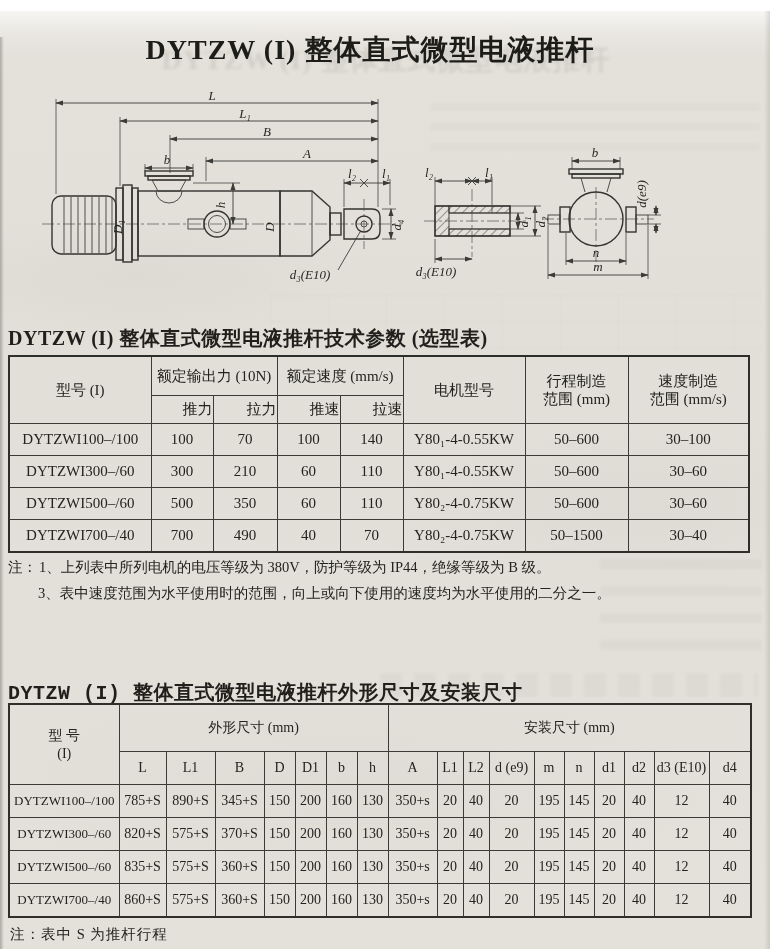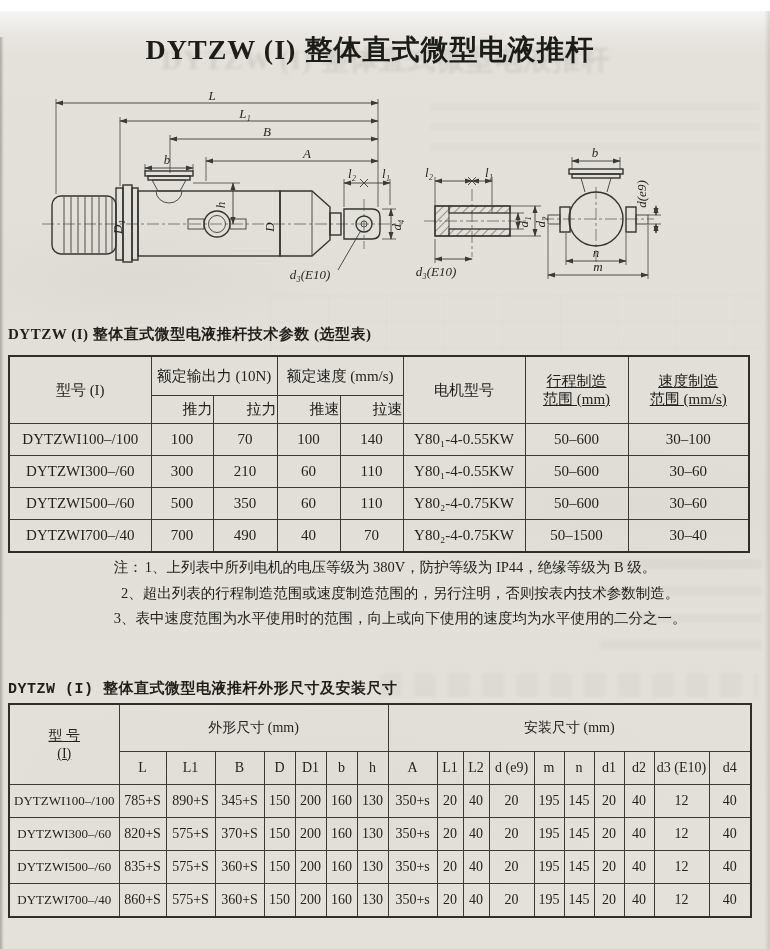--- a/index.html
+++ b/index.html
@@ -19,37 +19,37 @@
   .title-ghost{position:absolute;top:30px;left:16px;width:740px;text-align:center;
     font-size:28px;font-weight:bold;letter-spacing:1px;color:#6a675f;opacity:.14;filter:blur(1.5px);}
   svg.draw{position:absolute;top:78px;left:0;}
   .outline{fill:none;stroke:#33332f;stroke-width:1.4;}
   .thin{fill:none;stroke:#3c3c38;stroke-width:0.9;}
   .ext{fill:none;stroke:#45453f;stroke-width:0.8;}
   .dim{fill:none;stroke:#3b3b37;stroke-width:0.9;marker-start:url(#ar);marker-end:url(#ar);}
   .cl{fill:none;stroke:#50504a;stroke-width:0.7;stroke-dasharray:12 3 3 3;}
   .hatchfill{fill:url(#hatch);stroke:#33332f;stroke-width:0.9;}
   .dlab{font:italic 13px "Liberation Serif","DejaVu Serif",serif;fill:#26261f;text-anchor:middle;}
-  .caption{position:absolute;left:8px;font-size:15px;font-weight:bold;color:#201f1b;letter-spacing:.5px;}
+  .caption{position:absolute;left:8px;font-size:20px;font-weight:bold;color:#201f1b;letter-spacing:.5px;}
   .cap1{top:314px;}
   .cap2{top:668px;font-family:Liberation Mono, monospace;}
   table{border-collapse:collapse;table-layout:fixed;position:absolute;left:8px;border:2px solid #2e2e2a;}
   th,td{border:1px solid #3a3a36;text-align:center;vertical-align:middle;font-weight:normal;
     color:#23231f;padding:0;overflow:hidden;}
   .t1{top:344px;width:740px;font-size:15px;}
   .t1 tr.h1 th{height:38px;}
   .t1 tr.h2 th{height:27px;text-align:right;}
   .t1 td{height:31px;font-size:15px;}
   .t2{top:692px;width:742px;font-size:14px;}
   .t2 tr.h1 th{height:46px;}
   .t2 tr.h2 th{height:32px;font-size:14px;}
   .t2 td{height:32px;}
   .t2 td:first-child{font-size:13px;}
-  .two-line div{line-height:18px;text-decoration:underline;}
-  .notes{position:absolute;top:544px;left:0;width:762px;font-size:14.5px;line-height:25.5px;color:#23231f;text-align:center;}
+  .two-line div{line-height:18px;}
+  .notes{position:absolute;top:544px;left:0;width:762px;font-size:14.5px;line-height:25.5px;color:#23231f;}
   .note-line{padding-left:60px;text-indent:-22px;}
   .note-line.first{text-indent:-52px;}
   .note-label{padding-right:2px;}
   .footer-note{position:absolute;top:914px;left:10px;font-size:14.5px;color:#23231f;letter-spacing:1px;}
   .ghost{position:absolute;pointer-events:none;opacity:.55;filter:blur(1.2px);}
   .g1{left:270px;top:284px;width:492px;height:56px;
     background:repeating-linear-gradient(180deg,rgba(105,100,92,.10) 0 1px,transparent 1px 26px),
                repeating-linear-gradient(90deg,rgba(105,100,92,.07) 0 1px,transparent 1px 58px);}
   .g2{left:600px;top:548px;width:162px;height:108px;
     background:repeating-linear-gradient(180deg,rgba(100,95,88,.08) 0 10px,transparent 10px 27px);}
@@ -286,21 +286,20 @@
           <td>70</td>
           <td>Y80₂-4-0.75KW</td>
           <td>50–1500</td>
           <td>30–40</td>
         </tr>
       </tbody>
   </table>
 
   <div class="notes">
     <div class="note-line first"><span class="note-label">注：</span><span>1、上列表中所列电机的电压等级为 380V，防护等级为 IP44，绝缘等级为 B 级。</span></div>
-    <div class="note-line">2、超出列表的行程制造范围或速度制造范围的，另行注明，否则按表内技术参数制造。</div>
     <div class="note-line">3、表中速度范围为水平使用时的范围，向上或向下使用的速度均为水平使用的二分之一。</div>
   </div>
 
   <div class="caption cap2">DYTZW (I) 整体直式微型电液推杆外形尺寸及安装尺寸</div>
 
   <table class="t2">
     <colgroup>
       <col style="width:110px">
         <col style="width:47px">
         <col style="width:49px">
@@ -426,13 +425,14 @@
           <td>195</td>
           <td>145</td>
           <td>20</td>
           <td>40</td>
           <td>12</td>
           <td>40</td>
         </tr>
       </tbody>
   </table>
 
+  <div class="footer-note"><span>注：</span><span>表中 S 为推杆行程</span></div>
 </div>
 
 </body></html>

